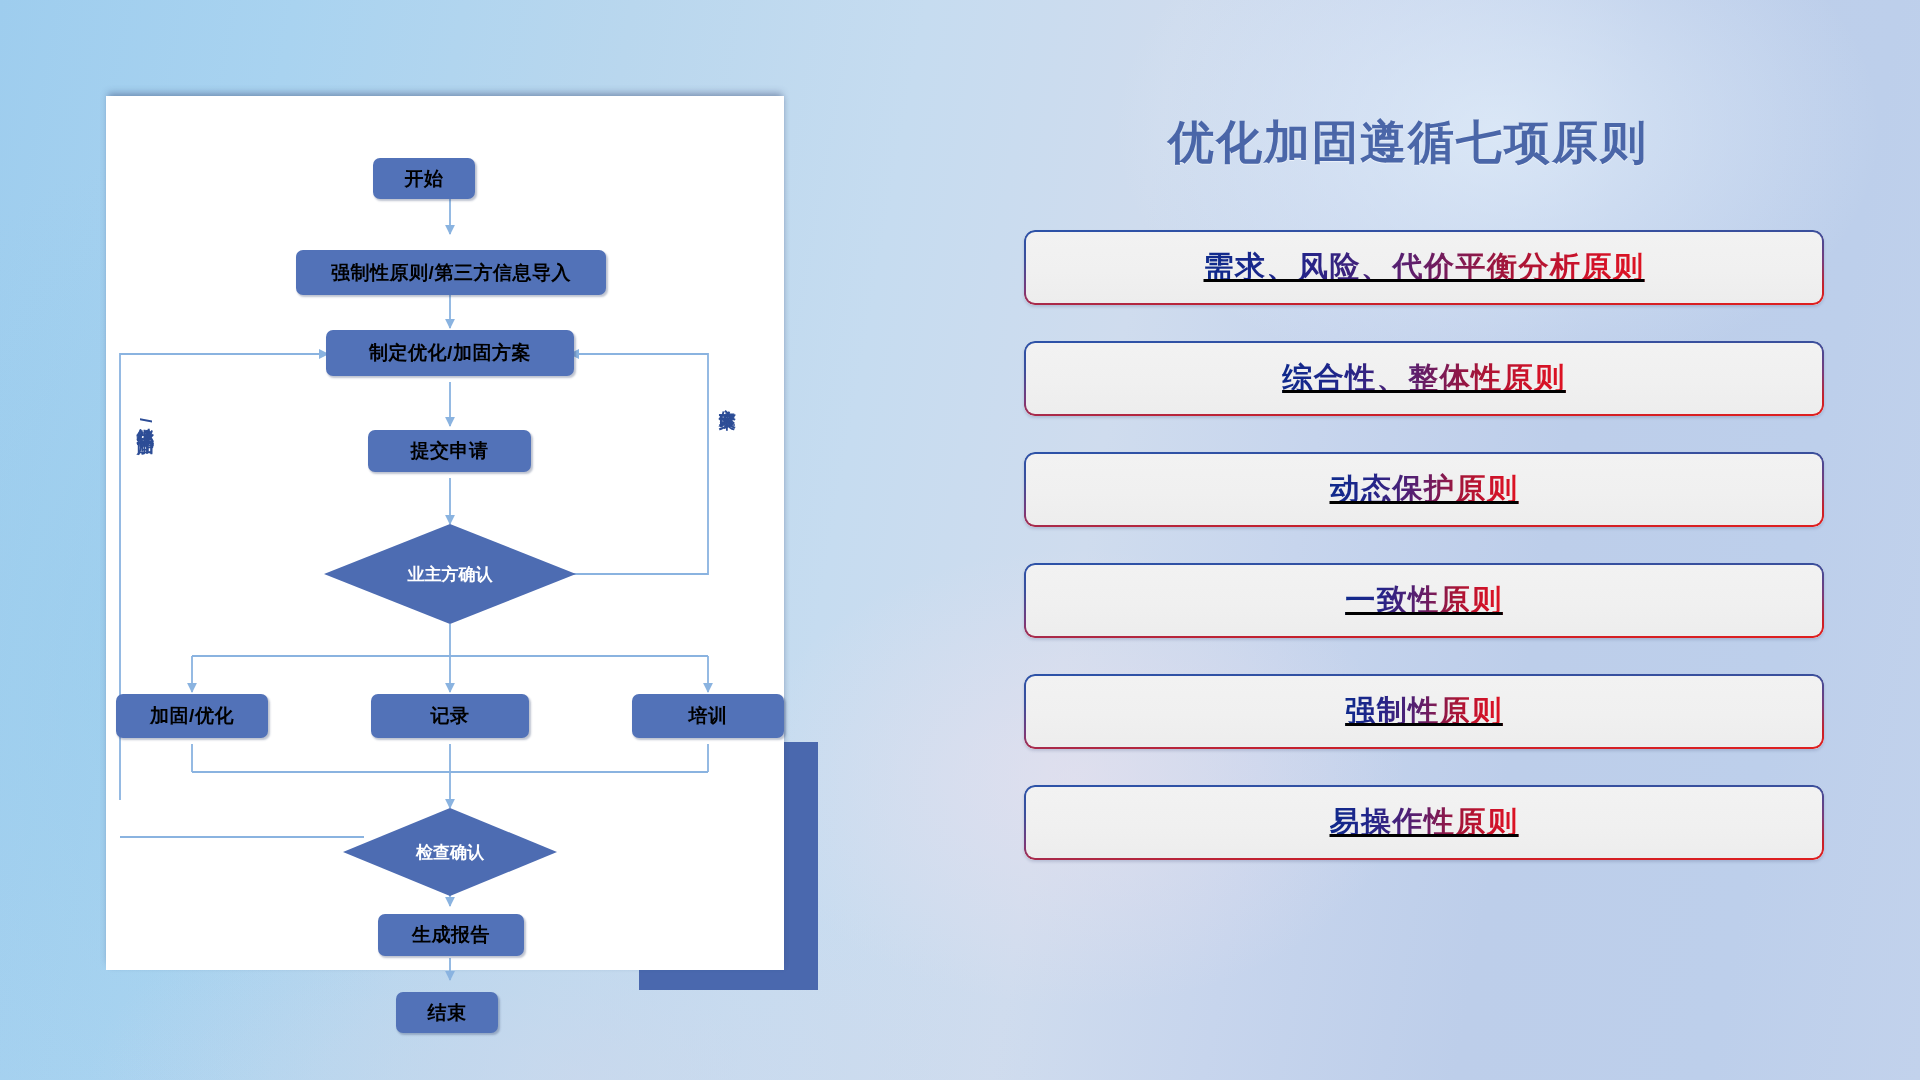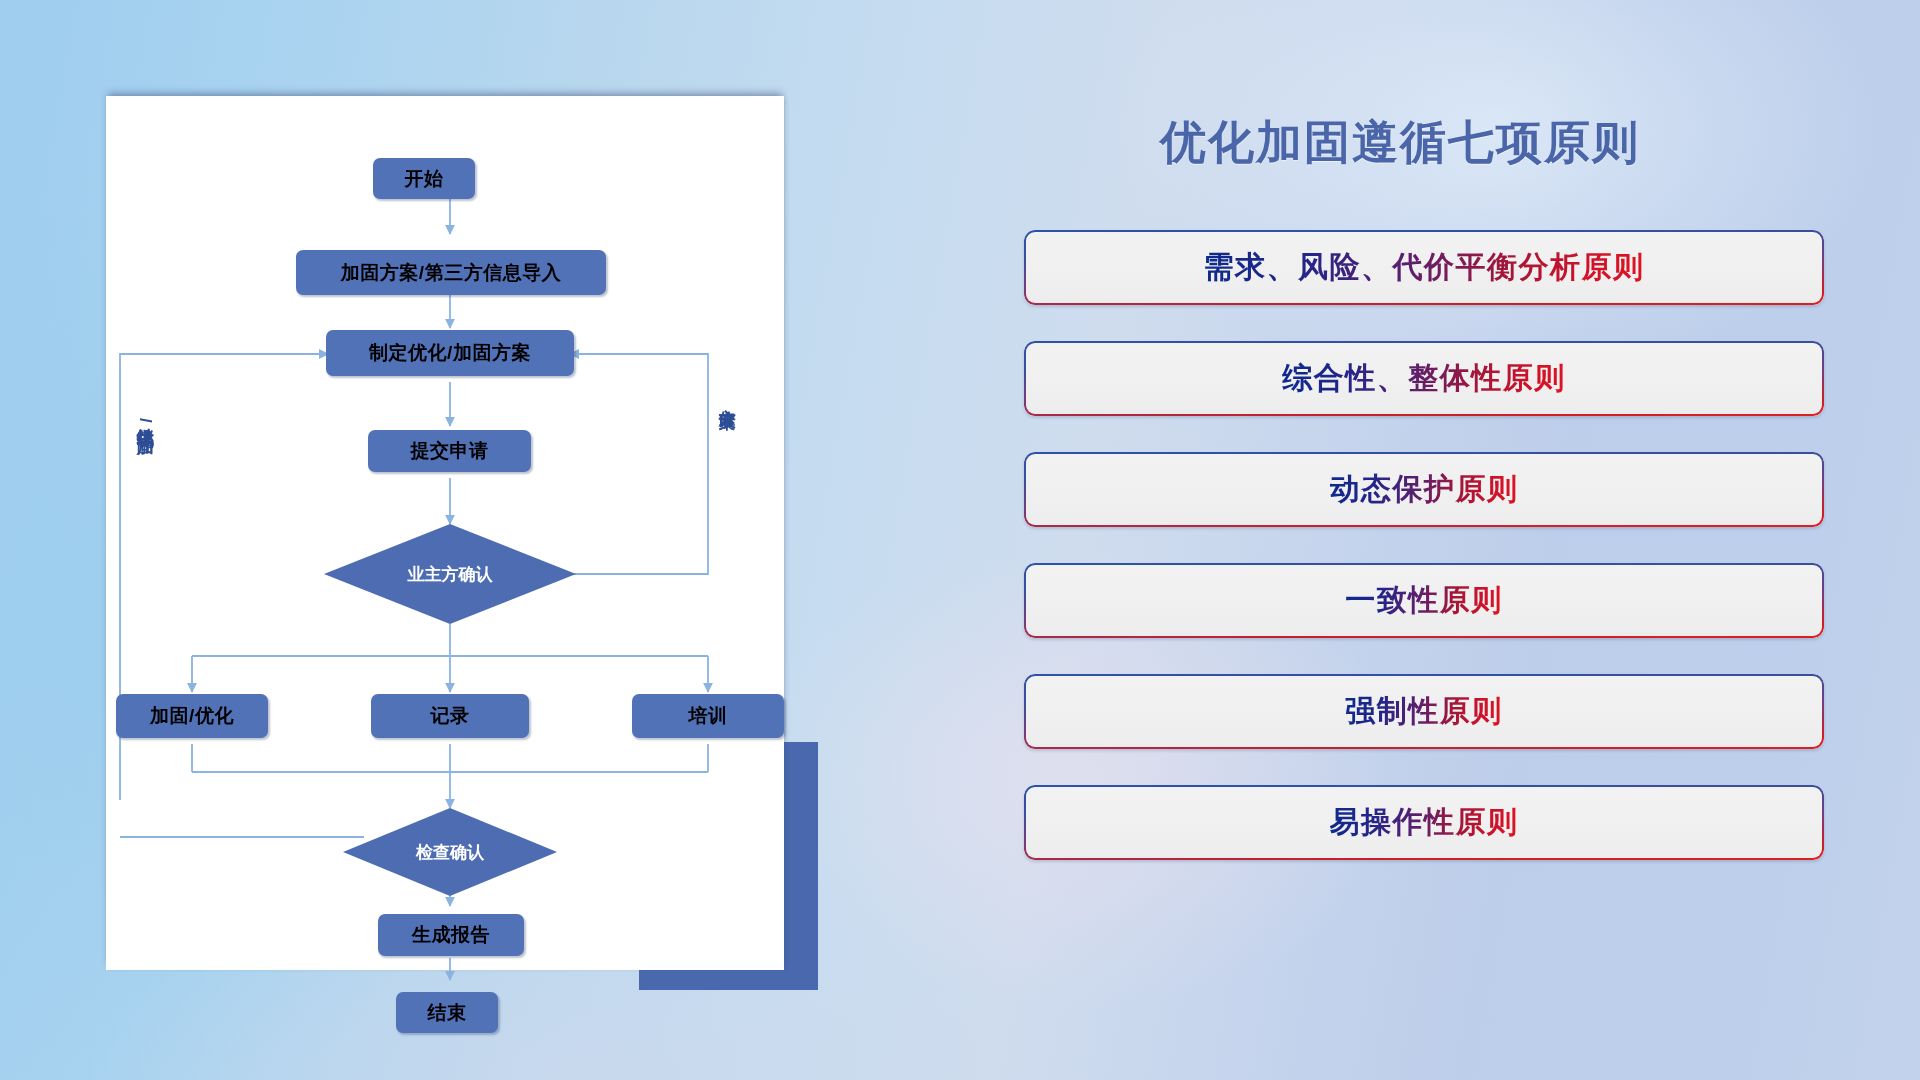--- a/index.html
+++ b/index.html
@@ -63,26 +63,26 @@
     position:absolute;
     writing-mode:vertical-rl;
     color:#2d4d96; font-weight:bold; font-size:17px;
     letter-spacing:1px; line-height:1.05;
   }
   #flow svg { position:absolute; left:0; top:0; width:678px; height:874px; overflow:visible; }
 
   
   #right-panel { position:absolute; left:1010px; top:0; width:910px; height:1080px; z-index:2; }
   #panel-title {
-    position:absolute; left:150px; top:112px;
+    position:absolute; left:158px; top:112px;
     font-size:46px; font-weight:bold; color:#4a66a8;
     letter-spacing:2px; white-space:nowrap;
     text-shadow:0 1px 1px rgba(255,255,255,.55);
   }
-  #cards-list { position:absolute; left:14px; top:230px; width:800px; }
+  #cards-list { position:absolute; left:14px; top:230px; width:800px;text-decoration:underline; }
   .p-card {
     position:relative;
     width:800px; height:75px;
     margin-bottom:36px;
     border-radius:11px;
     background:linear-gradient(180deg,#f2f2f2 0%,#f0f0f0 55%,#ededed 100%);
     border:2px solid transparent;
     display:flex; align-items:center; justify-content:center;
     box-shadow:0 2px 3px rgba(60,75,120,.20);
   }
@@ -156,21 +156,21 @@
           <path d="M344,770 L344,810" marker-end="url(#ah)"></path>
 
           <path d="M344,862 L344,884" marker-end="url(#ah)"></path>
 
           <path d="M258,741 L14,741"></path>
         </g>
       </svg>
 
       <div class="node" style="left:267px; top:62px; width:102px; height:41px;">开始</div>
 
-      <div class="node" style="left:190px; top:154px; width:310px; height:45px;">加固方案/第三方信息导入</div>
+      <div class="node" style="left:190px; top:154px; width:310px; height:45px;">强制性原则/第三方信息导入</div>
 
       <div class="node" style="left:220px; top:234px; width:248px; height:46px;">制定优化/加固方案</div>
 
       <div class="node" style="left:262px; top:334px; width:163px; height:42px;">提交申请</div>
 
       <div class="diamond" style="left:218px; top:428px; width:252px; height:100px;">业主方确认</div>
 
       <div class="node" style="left:10px; top:598px; width:152px; height:44px;">加固/优化</div>
 
       <div class="node" style="left:265px; top:598px; width:158px; height:44px;">记录</div>

